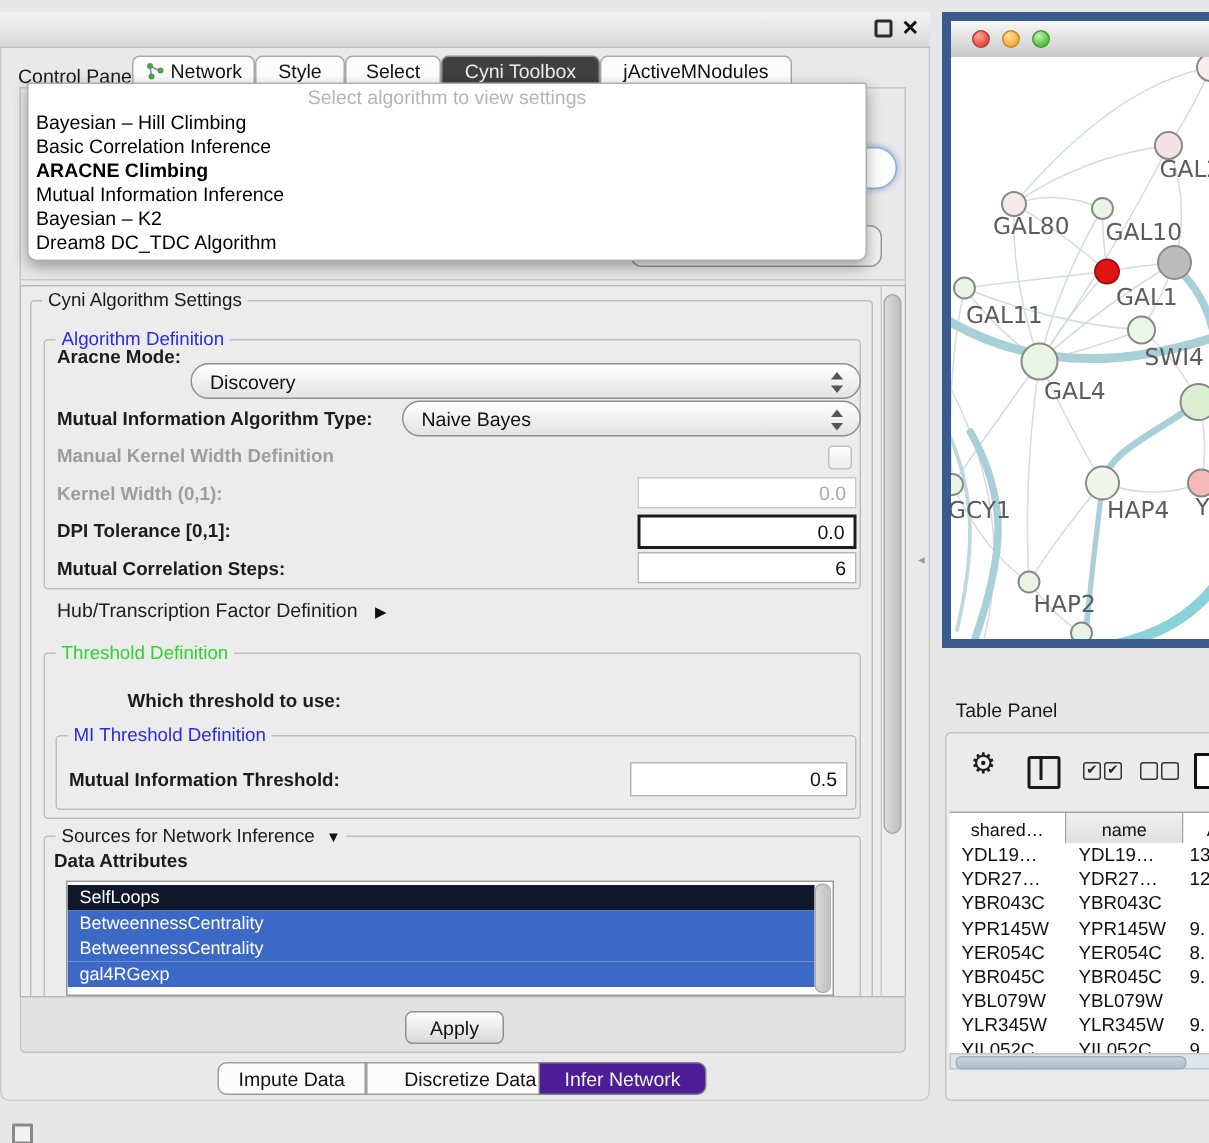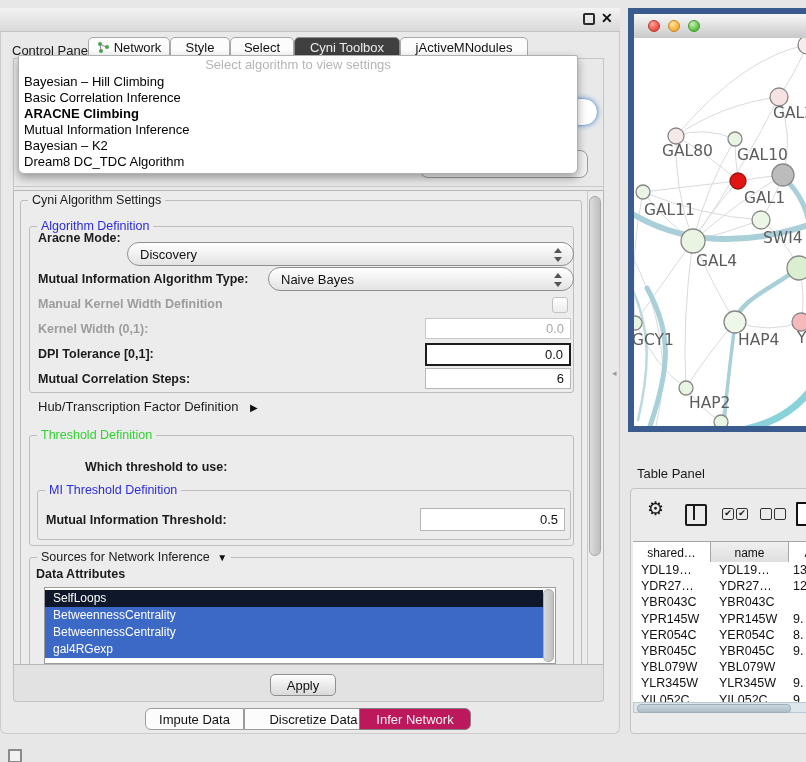--- a/index.html
+++ b/index.html
@@ -76,21 +76,21 @@
   
   #apply-strip{left:13px;top:665px;width:591px;height:37px;background:#e2e2e2;
     border:1px solid #c2c2c2;border-top:none;border-radius:0 0 4px 4px;}
   .btn{position:absolute;display:flex;align-items:center;justify-content:center;
     border:1px solid #8f8f8f;border-radius:5px;background:linear-gradient(#fefefe,#d9d9d9);
     font-size:13px;color:#111;box-sizing:border-box;}
   .btab{position:absolute;top:708px;height:22px;box-sizing:border-box;background:#fcfcfc;
     border:1px solid #9d9d9d;display:flex;align-items:center;justify-content:center;font-size:13px;color:#111;}
   .btab.first{border-radius:6px 0 0 6px;}
   .btab.last{border-radius:0 6px 6px 0;}
-  .btab.selected{background:#be185d;color:#f2f2f2;border-color:#818181;align-items:center;}
+  .btab.selected{background:#4c1d95;color:#f2f2f2;border-color:#818181;align-items:center;}
 
   
   #net-window{left:628px;top:8px;width:200px;height:424px;border:6px solid #3a5b8e;background:#fff;}
   #net-titlebar{position:absolute;left:0;top:0;right:0;height:24px;
     background:linear-gradient(#f7f7f7,#c9c9c9);border-bottom:1px solid #9a9a9a;}
   .light{position:absolute;top:6px;width:12px;height:12px;border-radius:50%;box-sizing:border-box;}
   .light.red{left:14px;background:radial-gradient(circle at 35% 30%,#ffa39b,#ea4a3d 70%);border:1px solid #b13a2f;}
   .light.yellow{left:34px;background:radial-gradient(circle at 35% 30%,#ffe3a1,#f3ac34 70%);border:1px solid #c8861d;}
   .light.green{left:54px;background:radial-gradient(circle at 35% 30%,#c9efb7,#57bf3e 70%);border:1px solid #3f9a2e;}
   #net-canvas{position:absolute;left:0;top:24px;right:0;bottom:0;background:#fff;overflow:hidden;}

